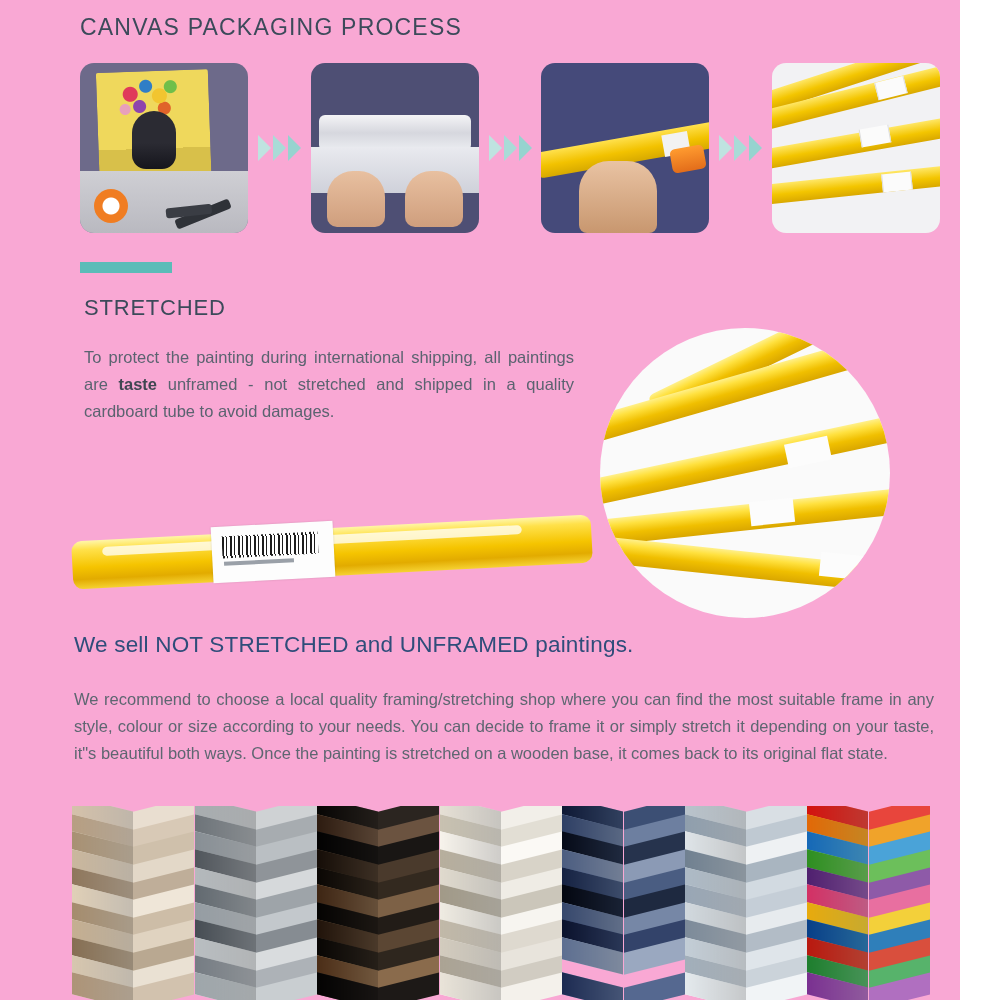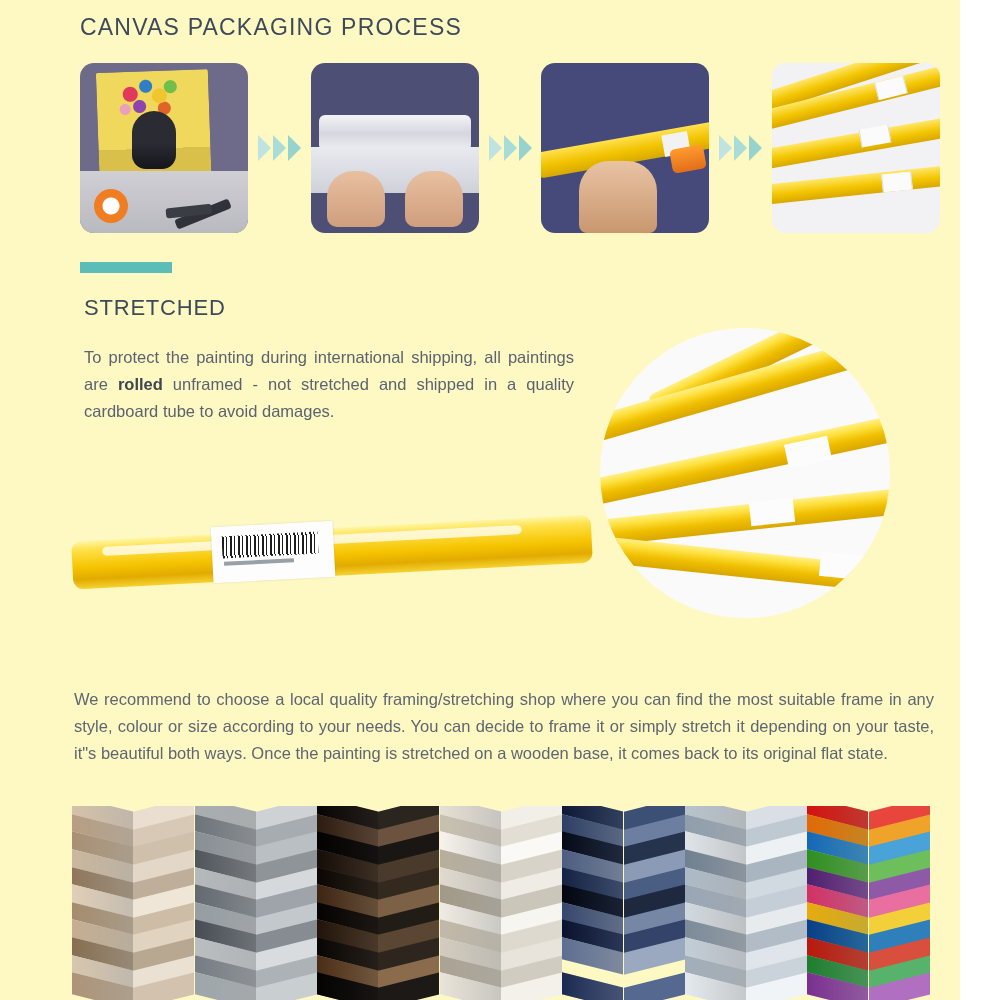--- a/index.html
+++ b/index.html
@@ -8,21 +8,21 @@
     padding: 0;
     width: 1000px;
     height: 1000px;
     background: #ffffff;
     font-family: "Liberation Sans", sans-serif;
   }
   .page {
     position: relative;
     width: 960px;
     height: 1000px;
-    background: #fef9c3;
+    background: #f9a8d4;
     overflow: hidden;
     padding-left: 28px;
   }
 
   
   .process-title {
     position: absolute;
     left: 80px;
     top: 14px;
     font-size: 23px;
@@ -360,21 +360,21 @@
       <div class="lb lb3"></div>
     </div>
 
   </div>
 
   <div class="teal-bar"></div>
 
   <div class="pack-title">STRETCHED</div>
 
   <div class="pack-text">
-    <span>To protect the painting during international shipping, all paintings are </span><b>rolled</b><span> unframed - not stretched and shipped in a quality cardboard tube to avoid damages.</span>
+    <span>To protect the painting during international shipping, all paintings are </span><b>taste</b><span> unframed - not stretched and shipped in a quality cardboard tube to avoid damages.</span>
   </div>
 
   <div class="tube-photo">
     <div class="body"></div>
     <div class="shine"></div>
     <div class="paperlabel"></div>
     <div class="barcode"></div>
     <div class="barline"></div>
   </div>
 
@@ -382,20 +382,21 @@
     <div class="ct ct5"></div>
     <div class="ct ct1"></div>
     <div class="ct ct2"></div>
     <div class="clb clb1"></div>
     <div class="ct ct3"></div>
     <div class="clb clb2"></div>
     <div class="ct ct4"></div>
     <div class="clb clb3"></div>
   </div>
 
+  <div class="sell-headline">We sell NOT STRETCHED and  UNFRAMED paintings.</div>
   <div class="recommend-text">We recommend to choose a local quality framing/stretching shop where you can find the most suitable frame in any style, colour or size according to your needs. You can decide to frame it or simply stretch it depending on your taste, it"s beautiful both ways. Once the painting is stretched on a wooden base, it comes back to its original flat state.</div>
 
   <div class="frames" id="frames">
       <div class="frame-col">
         <div class="chevrow" style="top: -2px; height: 21.6364px;">
           <span style="background: linear-gradient(90deg, rgb(233, 222, 208), rgba(0, 0, 0, 0.18)), rgb(233, 222, 208); background-blend-mode: multiply;"></span>
           <span style="background: rgb(233, 222, 208);"></span>
         </div>
         <div class="chevrow" style="top: 15.6364px; height: 21.6364px;">
           <span style="background: linear-gradient(90deg, rgb(216, 201, 182), rgba(0, 0, 0, 0.18)), rgb(216, 201, 182); background-blend-mode: multiply;"></span>

